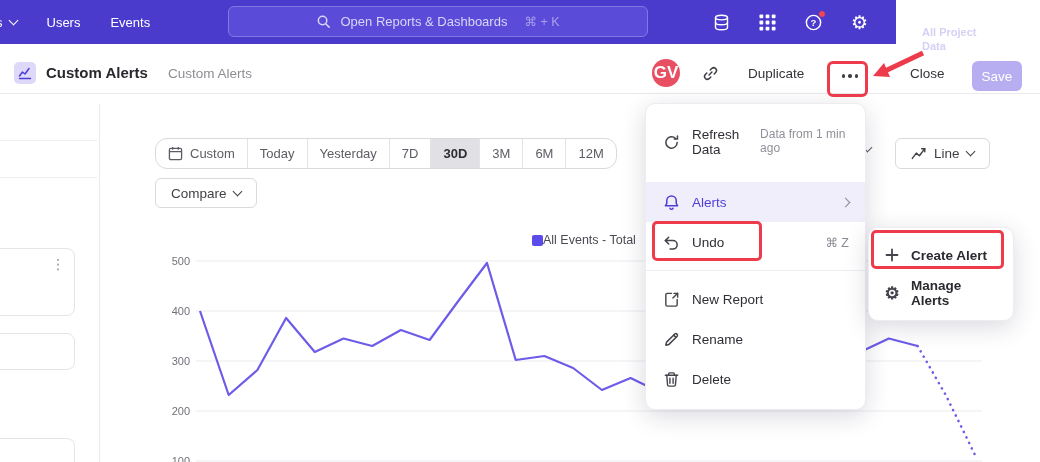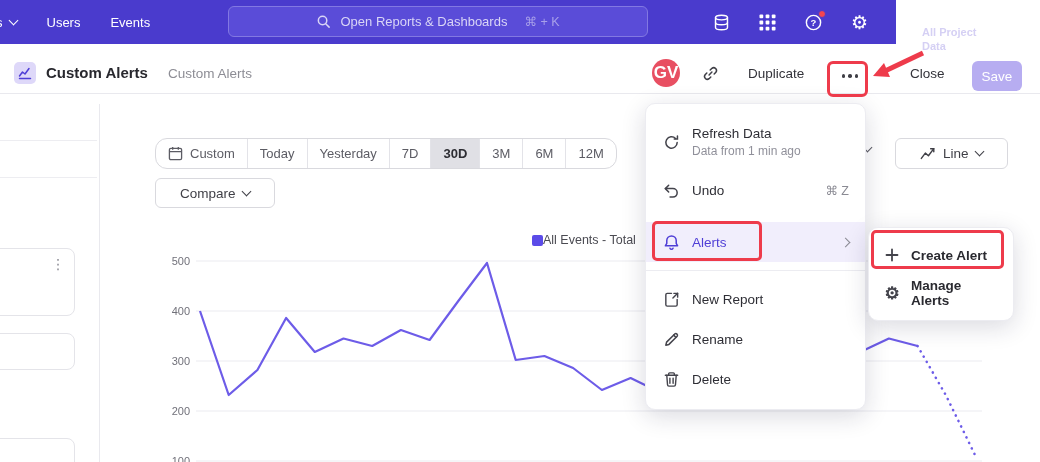--- a/index.html
+++ b/index.html
@@ -38,34 +38,34 @@
   .sidebar{position:absolute;left:0;top:104px;width:100px;height:358px;background:#fff;border-right:1px solid #e9e9ee}
   .side-line{position:absolute;left:0;height:1px;background:#ededf1;width:97px}
   .side-card{position:absolute;left:-25px;width:100px;background:#fff;border:1px solid #e4e4e9;border-radius:8px;cursor:pointer}
   .kebab{position:absolute;right:9px;top:8px;color:#8a8a93;font-size:14px;cursor:pointer;line-height:1}
 
   
   .seg{position:absolute;left:155px;top:138px;height:31px;display:flex;border:1px solid #d9d9de;border-radius:12px;background:#fff;overflow:hidden;z-index:2}
   .seg-btn{display:flex;align-items:center;gap:7px;padding:0 12px;font-size:13px;color:#5c5c64;border-left:1px solid #e3e3e8;cursor:pointer;white-space:nowrap}
   .seg-btn:first-child{border-left:none}
   .seg-btn.selected{background:#e0e0e5;color:#2d2d33;font-weight:bold}
-  .btn{display:flex;align-items:center;gap:7px;border:1px solid #d9d9de;border-radius:6px;background:#fff;font-size:13.5px;color:#3f3f46;cursor:pointer;padding:0 24px}
+  .btn{display:flex;align-items:center;gap:7px;border:1px solid #d9d9de;border-radius:6px;background:#fff;font-size:13.5px;color:#3f3f46;cursor:pointer;padding:0 15px}
   .compare-btn{position:absolute;left:155px;top:178px;height:30px}
   .line-btn{position:absolute;left:895px;top:138px;height:31px}
   .hidden-chev{position:absolute;left:864px;top:148px;color:#5c5c64;z-index:1}
   .legend{position:absolute;left:532px;top:233px;display:flex;align-items:center;font-size:12.5px;color:#4b4b52}
   .legend-sq{width:11px;height:11px;border-radius:2px;background:#5b4be8}
   #chart-svg{position:absolute;left:160px;top:250px}
 
   
   .menu{position:absolute;left:645px;top:103px;width:221px;background:#fff;border:1px solid #ececf1;border-radius:10px;box-shadow:0 6px 24px rgba(25,25,60,.16);padding:10px 0;z-index:20}
   .menu-item{display:flex;align-items:center;gap:12px;padding:0 16px;height:40px;font-size:13.5px;color:#2e2e35;cursor:pointer}
   .menu-item .mi-icon{color:#44444c;display:flex;width:18px;justify-content:center;align-items:center;flex:0 0 auto}
   .menu-item.two-line{height:56px}
-  .mi-text{display:flex;flex-direction:column;gap:3px}
+  .mi-text{display:flex;flex-direction:row;gap:3px}
   .mi-sub{font-size:12px;color:#90909a}
   .mi-right{margin-left:auto;color:#8a8a93;font-size:12.5px;display:flex;align-items:center}
   .menu-item.highlighted{background:#f1eefc;color:#4f3ed6}
   .menu-item.highlighted .mi-icon{color:#4f3ed6}
   .menu-item.alerts-gap{margin-top:12px}
   .menu-divider{height:1px;background:#ececf1;margin:8px 0}
   .submenu{position:absolute;left:868px;top:227px;width:146px;background:#fff;border:1px solid #ececf1;border-radius:10px;box-shadow:0 6px 24px rgba(25,25,60,.16);padding:8px 0;z-index:21}
   .submenu .menu-item{height:38px;font-weight:bold;gap:10px;padding:0 14px;color:#2a2a30}
   .gear-glyph{font-size:17px;line-height:1}
 
@@ -257,42 +257,42 @@
           <path d="M15 9a6 6 0 1 1-1.7-4.2"></path>
           <path d="M15.3 2v3.4h-3.4"></path>
         </svg>
     </span>
     <span class="mi-text">
       <span class="mi-label">Refresh Data</span>
       <span class="mi-sub">Data from 1 min ago</span>
     </span>
   </div>
 
-  <div class="menu-item">
-    <span class="mi-icon">
-      <svg viewBox="0 0 18 18" width="17" height="17" fill="none" stroke="currentColor" stroke-width="1.6" stroke-linecap="round" stroke-linejoin="round">
-          <path d="M6 3.5L2.5 7L6 10.5"></path>
-          <path d="M2.5 7h8a4.5 4.5 0 0 1 0 9H7.5"></path>
-        </svg>
-    </span>
-    <span class="mi-label">Undo</span>
-    <span class="mi-right">⌘ Z</span>
-  </div>
-
   <div class="menu-item alerts-gap highlighted">
     <span class="mi-icon">
       <svg viewBox="0 0 18 18" width="17" height="17" fill="none" stroke="currentColor" stroke-width="1.6" stroke-linecap="round" stroke-linejoin="round">
           <path d="M9 2a5 5 0 0 0-5 5v3L2.5 12.5h13L14 10V7a5 5 0 0 0-5-5z"></path>
           <path d="M7.4 15a1.7 1.7 0 0 0 3.2 0"></path>
         </svg>
     </span>
     <span class="mi-label">Alerts</span>
     <span class="mi-right">
         <span class="chev right"></span>
       </span>
+  </div>
+
+  <div class="menu-item">
+    <span class="mi-icon">
+      <svg viewBox="0 0 18 18" width="17" height="17" fill="none" stroke="currentColor" stroke-width="1.6" stroke-linecap="round" stroke-linejoin="round">
+          <path d="M6 3.5L2.5 7L6 10.5"></path>
+          <path d="M2.5 7h8a4.5 4.5 0 0 1 0 9H7.5"></path>
+        </svg>
+    </span>
+    <span class="mi-label">Undo</span>
+    <span class="mi-right">⌘ Z</span>
   </div>
 
 
   <div class="menu-divider"></div>
 
   <div class="menu-item">
     <span class="mi-icon">
       <svg viewBox="0 0 18 18" width="17" height="17" fill="none" stroke="currentColor" stroke-width="1.5" stroke-linecap="round" stroke-linejoin="round">
           <path d="M9 2.5H4.5A1.5 1.5 0 0 0 3 4v10.5A1.5 1.5 0 0 0 4.5 16h9a1.5 1.5 0 0 0 1.5-1.5V9"></path>
           <path d="M11.5 2.5H15.5V6.5"></path>

